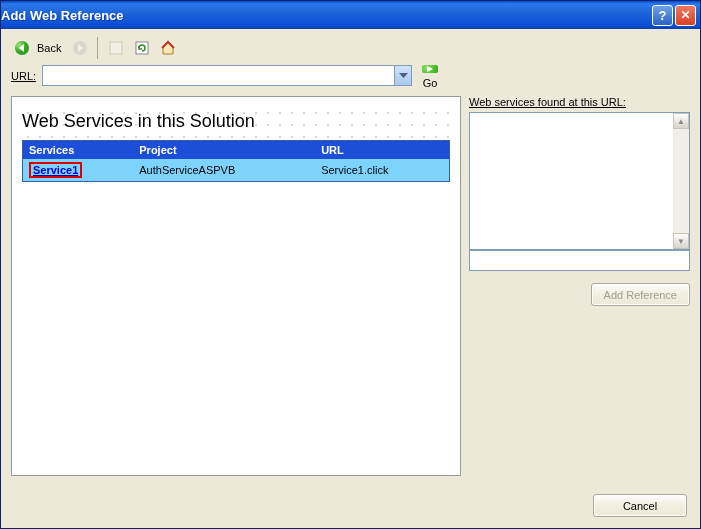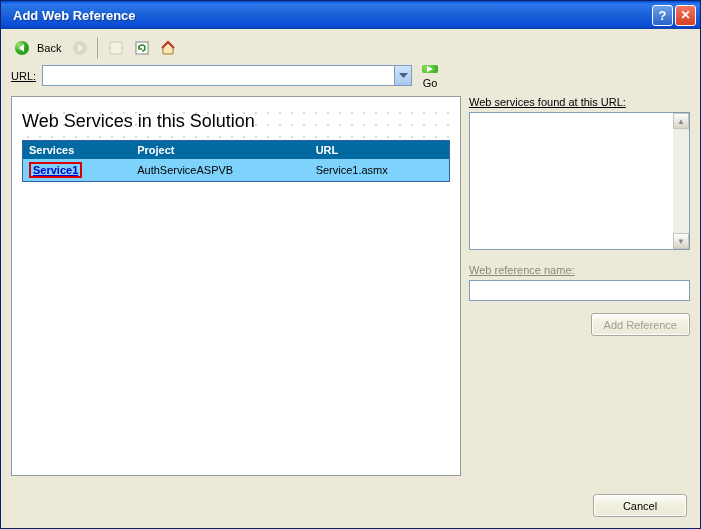--- a/index.html
+++ b/index.html
@@ -12,21 +12,21 @@
     height: 529px;
     overflow: hidden;
     border: 1px solid #0a246a;
   }
   .titlebar {
     height: 28px;
     background: linear-gradient(to bottom, #0a4dd6 0%, #0952d8 3%, #2671e8 8%, #2a77ea 15%, #1e66da 40%, #0a4dd6 88%, #093ea8 100%);
     color: #fff;
     display: flex;
     align-items: center;
-    padding: 0 4px 0 12px;
+    padding: 0 4px 0 0;
     font-weight: bold;
     font-size: 13px;
   }
   .titlebar .title { flex: 1; text-shadow: 1px 1px 1px rgba(0,0,0,.3); }
   .titlebar .winbtn {
     width: 21px; height: 21px;
     margin-left: 2px;
     border: 1px solid #fff;
     border-radius: 3px;
     display: flex; align-items: center; justify-content: center;
@@ -85,21 +85,21 @@
     background-image: radial-gradient(#d8d8d8 1px, transparent 1px);
     background-size: 12px 12px;
     padding:4px 0 6px 0;
   }
   .pane-desc{ margin:4px 0 10px 0; line-height:1.4;}
   table.services{
     width:100%; border-collapse:collapse; font-size:11px;
     border:1px solid #355ea0;
   }
   table.services th{
-    background:#0369a1; color:#fff; text-align:left; font-weight:bold;
+    background:#1d4ed8; color:#fff; text-align:left; font-weight:bold;
     padding:3px 6px; border:none; font-size:11px;
   }
   table.services td{
     padding:3px 6px; background:#7dd3fc;
   }
   .service-link{
     color:#0000cc; text-decoration:underline; font-weight:bold;
   }
   .service-link-outline{
     border:2px solid #d80000; padding:0 2px; display:inline-block;
@@ -230,41 +230,40 @@
             <th>Project</th>
             <th>URL</th>
           </tr>
           <tr>
             <td>
               <span class="service-link-outline">
                 <a href="#" class="service-link">Service1</a>
               </span>
             </td>
             <td>AuthServiceASPVB</td>
-            <td>Service1.asmx</td>
+            <td>Service1.click</td>
           </tr>
         </tbody>
           </table>
       </div>
     </div>
 
     <div class="right-pane">
       <div class="right-label">Web services found at this URL:</div>
       <div class="list-box">
         <div class="list-scroll">
           <div class="scroll-btn">
             <span>▲</span>
           </div>
           <div class="scroll-btn">
             <span>▼</span>
           </div>
         </div>
       </div>
 
-      <div class="ref-label">Web reference name:</div>
       <div class="ref-input">
         <input type="text" value="" style="">
       </div>
 
       <div class="add-ref-row">
         <button class="btn disabled" disabled="">Add Reference</button>
       </div>
     </div>
   </div>
 </div>

